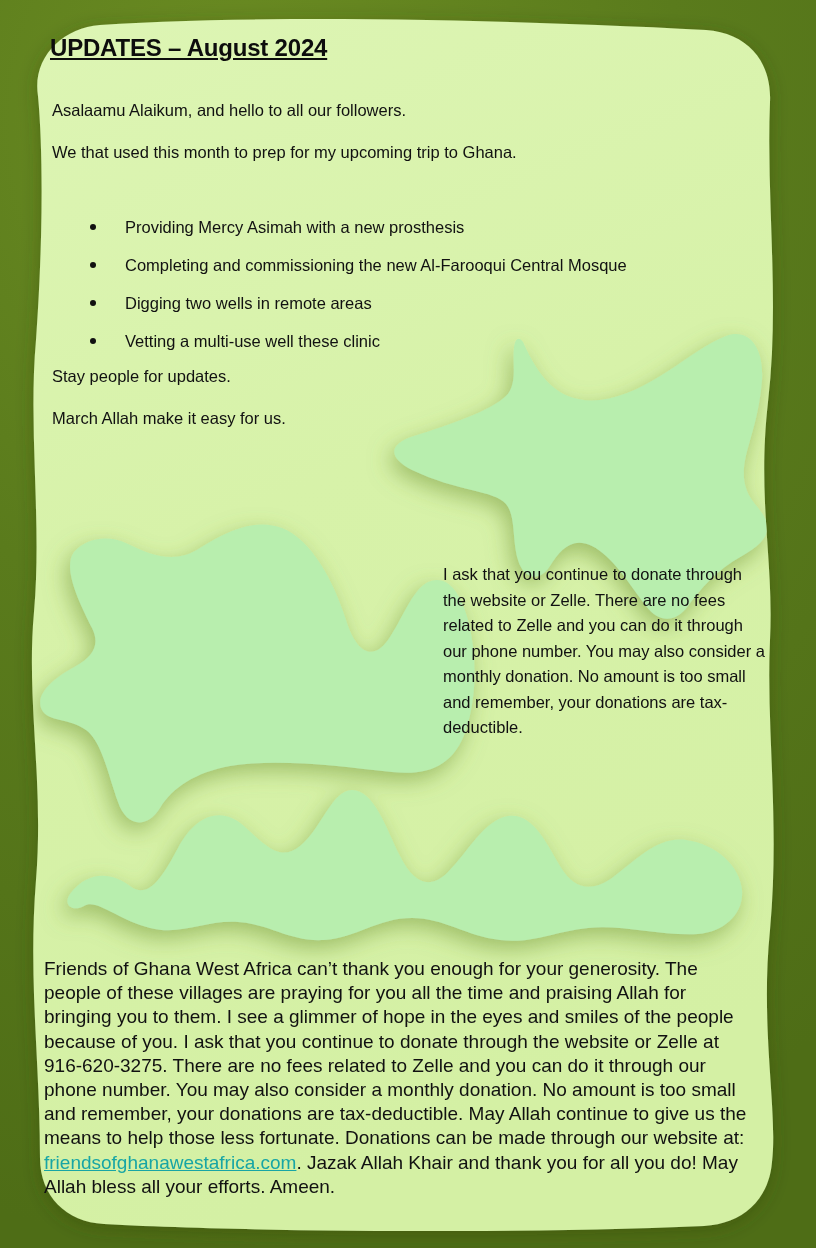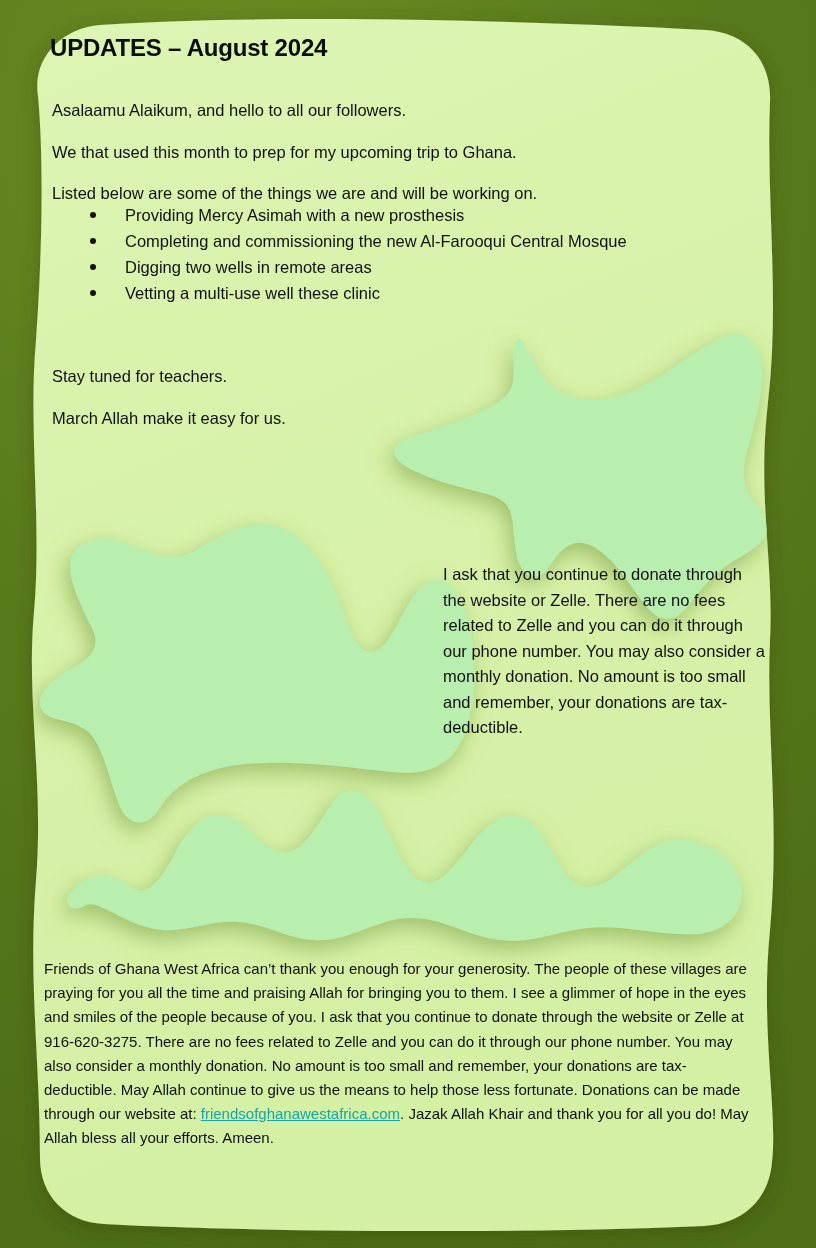--- a/index.html
+++ b/index.html
@@ -60,20 +60,21 @@
 
   .title {
     position: absolute;
     left: 50px;
     top: 34px;
     font-size: 24px;
     font-weight: bold;
     color: #0d0d0d;
     letter-spacing: -0.2px;
     white-space: nowrap;
+    text-decoration: underline;
   }
 
   .intro {
     position: absolute;
     left: 52px;
     top: 100px;
     width: 700px;
   }
   .intro p {
     margin: 0 0 21px 0;
@@ -90,20 +91,21 @@
     list-style: none;
     margin: 0;
     padding: 0;
   }
   .bullets li {
     position: relative;
     padding-left: 37px;
     font-size: 16.5px;
     line-height: 26px;
     color: #111111;
+    margin-top: 12px;
   }
   .bullets li .dot {
     position: absolute;
     left: 2px;
     top: 10px;
     width: 6px;
     height: 6px;
     border-radius: 50%;
     background: #111111;
   }
@@ -129,21 +131,21 @@
     font-size: 16.5px;
     line-height: 25.5px;
     color: #111111;
   }
 
   .footer-note {
     position: absolute;
     left: 44px;
     top: 957px;
     width: 714px;
-    font-size: 15px;
+    font-size: 19px;
     line-height: 24.2px;
     color: #111111;
   }
   .footer-note a {
     color: #17a5a5;
     text-decoration: underline;
   }
 </style>
 </head>
 <body>
@@ -270,32 +272,31 @@
     </svg>
   </div>
 
   <div class="content">
 
     <div class="title">UPDATES – August 2024</div>
 
     <div class="intro">
       <p>Asalaamu Alaikum, and hello to all our followers.</p>
       <p>We that used this month to prep for my upcoming trip to Ghana.</p>
-      <p>Listed below are some of the things we are and will be working on.</p>
     </div>
 
     <ul class="bullets">
       <li><span class="dot"></span><span>Providing Mercy Asimah with a new prosthesis</span></li>
       <li><span class="dot"></span><span>Completing and commissioning the new Al-Farooqui Central Mosque</span></li>
       <li><span class="dot"></span><span>Digging two wells in remote areas</span></li>
       <li><span class="dot"></span><span>Vetting a multi-use well these clinic</span></li>
     </ul>
 
     <div class="outro">
-      <p>Stay tuned for teachers.</p>
+      <p>Stay people for updates.</p>
       <p>March Allah make it easy for us.</p>
     </div>
 
     <div class="side-note">I ask that you continue to donate through the website or Zelle. There are no fees related to Zelle and you can do it through our phone number. You may also consider a monthly donation. No amount is too small and remember, your donations are tax-deductible.</div>
 
     <div class="footer-note"><span>Friends of Ghana West Africa can’t thank you enough for your generosity. The people of these villages are praying for you all the time and praising Allah for bringing you to them. I see a glimmer of hope in the eyes and smiles of the people because of you. I ask that you continue to donate through the website or Zelle at 916-620-3275. There are no fees related to Zelle and you can do it through our phone number. You may also consider a monthly donation. No amount is too small and remember, your donations are tax-deductible. May Allah continue to give us the means to help those less fortunate. Donations can be made through our website at: </span><a href="#">friendsofghanawestafrica.com</a><span>. Jazak Allah Khair and thank you for all you do! May Allah bless all your efforts. Ameen.</span></div>
 
   </div>
 </div>
 

